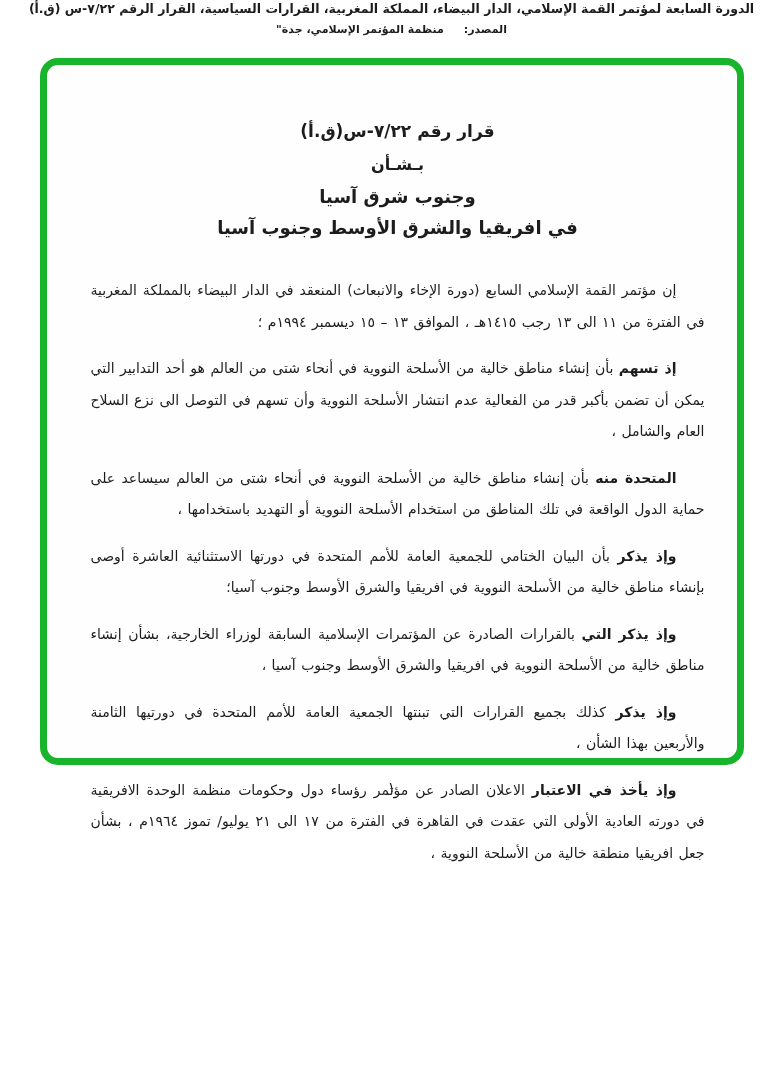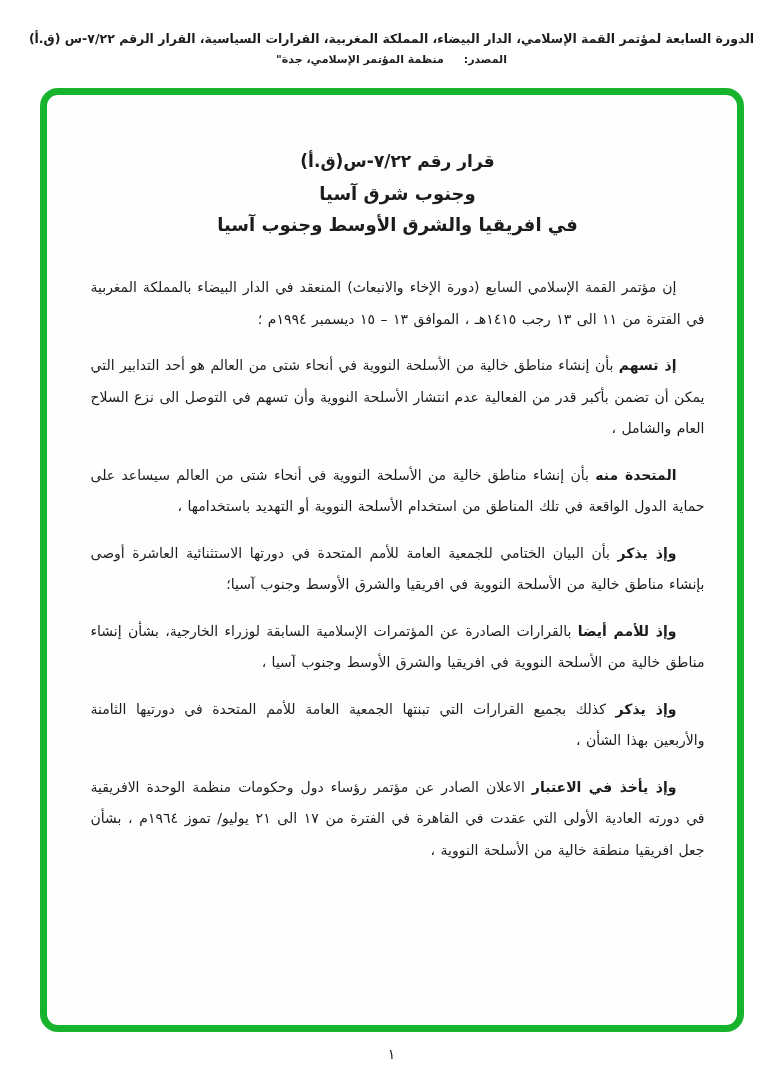--- a/index.html
+++ b/index.html
@@ -4,27 +4,27 @@
 <style>
   * { box-sizing: border-box; }
   html, body { margin: 0; padding: 0; }
   body {
     width: 783px; height: 1083px;
     background: #ffffff;
     color: #1c1c1c;
     font-family: "DejaVu Sans", "DejaVu Serif", sans-serif;
     overflow: hidden;
   }
-  .doc-header { direction: rtl; text-align: center; padding-top: 30px; }
+  .doc-header { direction: rtl; text-align: center; }
   .doc-header-line1 { font-size: 12.5px; font-weight: bold; line-height: 18px; }
   .doc-header-line2 { font-size: 11px; font-weight: bold; margin-top: 5px; }
   .src-label { margin-left: 16px; }
 
   .frame {
-    width: 704px; height: 944px;
+    width: 704px; height: 707px;
     margin: 22px auto 0;
     border: 7px solid var(--frame-green, #17b42c);
     border-radius: 18px;
     padding: 50px 32px 0 44px;
     background: #fefefe;
   }
 
   .title-block {
     direction: rtl; text-align: center;
     font-weight: bold;
@@ -64,34 +64,35 @@
     <div class="doc-header-line2">
       <span class="src-label">المصدر:</span>
       <span class="src-value">منظمة المؤتمر الإسلامي، جدة"</span>
     </div>
   </div>
 
   <div class="frame">
 
     <div class="title-block">
       <div class="title-line t-num">قرار رقم ٧/٢٢-س(ق.أ)</div>
+      <div class="title-line t-re">بـشـأن</div>
       <div class="title-line t-main">وجنوب شرق آسيا</div>
       <div class="title-line t-main">في افريقيا والشرق الأوسط وجنوب آسيا</div>
     </div>
 
     <div class="body-block">
       <p class="para"><strong></strong><span>إن مؤتمر القمة الإسلامي السابع (دورة الإخاء والانبعاث) المنعقد في الدار البيضاء بالمملكة المغربية في الفترة من ١١ الى ١٣ رجب ١٤١٥هـ ، الموافق ١٣ – ١٥ ديسمبر ١٩٩٤م ؛</span></p>
 
       <p class="para"><strong>إذ تسهم</strong><span> بأن إنشاء مناطق خالية من الأسلحة النووية في أنحاء شتى من العالم هو أحد التدابير التي يمكن أن تضمن بأكبر قدر من الفعالية عدم انتشار الأسلحة النووية وأن تسهم في التوصل الى نزع السلاح العام والشامل ،</span></p>
 
       <p class="para"><strong>المتحدة منه</strong><span> بأن إنشاء مناطق خالية من الأسلحة النووية في أنحاء شتى من العالم سيساعد على حماية الدول الواقعة في تلك المناطق من استخدام الأسلحة النووية أو التهديد باستخدامها ،</span></p>
 
       <p class="para"><strong>وإذ يذكر</strong><span> بأن البيان الختامي للجمعية العامة للأمم المتحدة في دورتها الاستثنائية العاشرة أوصى بإنشاء مناطق خالية من الأسلحة النووية في افريقيا والشرق الأوسط وجنوب آسيا؛</span></p>
 
-      <p class="para"><strong>وإذ للأمم أيضا</strong><span> بالقرارات الصادرة عن المؤتمرات الإسلامية السابقة لوزراء الخارجية، بشأن إنشاء مناطق خالية من الأسلحة النووية في افريقيا والشرق الأوسط وجنوب آسيا ،</span></p>
+      <p class="para"><strong>وإذ يذكر التي</strong><span> بالقرارات الصادرة عن المؤتمرات الإسلامية السابقة لوزراء الخارجية، بشأن إنشاء مناطق خالية من الأسلحة النووية في افريقيا والشرق الأوسط وجنوب آسيا ،</span></p>
 
       <p class="para"><strong>وإذ يذكر</strong><span> كذلك بجميع القرارات التي تبنتها الجمعية العامة للأمم المتحدة في دورتيها الثامنة والأربعين بهذا الشأن ،</span></p>
 
       <p class="para"><strong>وإذ يأخذ في الاعتبار</strong><span> الاعلان الصادر عن مؤتمر رؤساء دول وحكومات منظمة الوحدة الافريقية في دورته العادية الأولى التي عقدت في القاهرة في الفترة من ١٧ الى ٢١ يوليو/ تموز ١٩٦٤م ، بشأن جعل افريقيا منطقة خالية من الأسلحة النووية ،</span></p>
     </div>
 
   </div>
 
   <div class="page-number">١</div>
 

